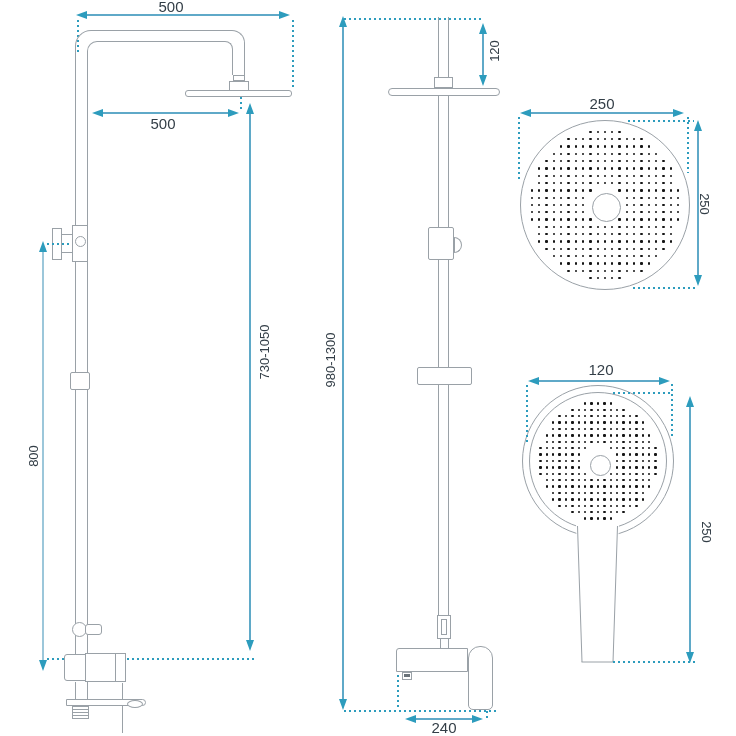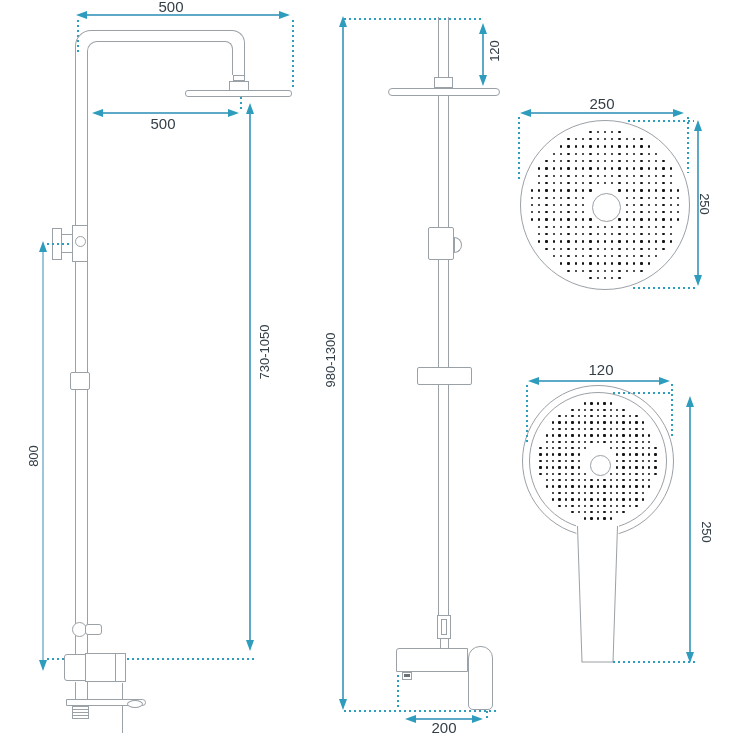--- a/index.html
+++ b/index.html
@@ -136,21 +136,21 @@
     <div class="b" style="left:402px;top:672px;width:10px;height:8px;"></div>
     <div class="g" style="left:404px;top:674px;width:6px;height:3px;background:#6a7279;"></div>
     <div class="b" style="left:468px;top:646px;width:25px;height:64px;border-radius:12px 12px 5px 5px;"></div>
 
     <div class="dv" style="left:397px;top:675px;height:35px;"></div>
     <div class="dh" style="left:344px;top:710px;width:152px;"></div>
     <div class="dv" style="left:486px;top:711px;height:9px;"></div>
     <div class="dl" style="left:409px;top:718px;width:70px;height:2px;"></div>
     <div class="a lf" style="left:405px;top:715px;"></div>
     <div class="a rt" style="left:472px;top:715px;"></div>
-    <div class="t" style="left:414px;top:720px;width:60px;height:16px;line-height:16px;">200</div>
+    <div class="t" style="left:414px;top:720px;width:60px;height:16px;line-height:16px;">240</div>
   </div>
 
   <div class="grp">
     <div class="dotfield" style="left:520px;top:120px;width:170px;height:170px;">
         <i style="left:69.2px;top:10.8px;width:2.4px;height:2.4px"></i>
         <i style="left:76.5px;top:10.8px;width:2.4px;height:2.4px"></i>
         <i style="left:83.8px;top:10.8px;width:2.4px;height:2.4px"></i>
         <i style="left:91.1px;top:10.8px;width:2.4px;height:2.4px"></i>
         <i style="left:98.4px;top:10.8px;width:2.4px;height:2.4px"></i>
         <i style="left:47.3px;top:18.1px;width:2.4px;height:2.4px"></i>

